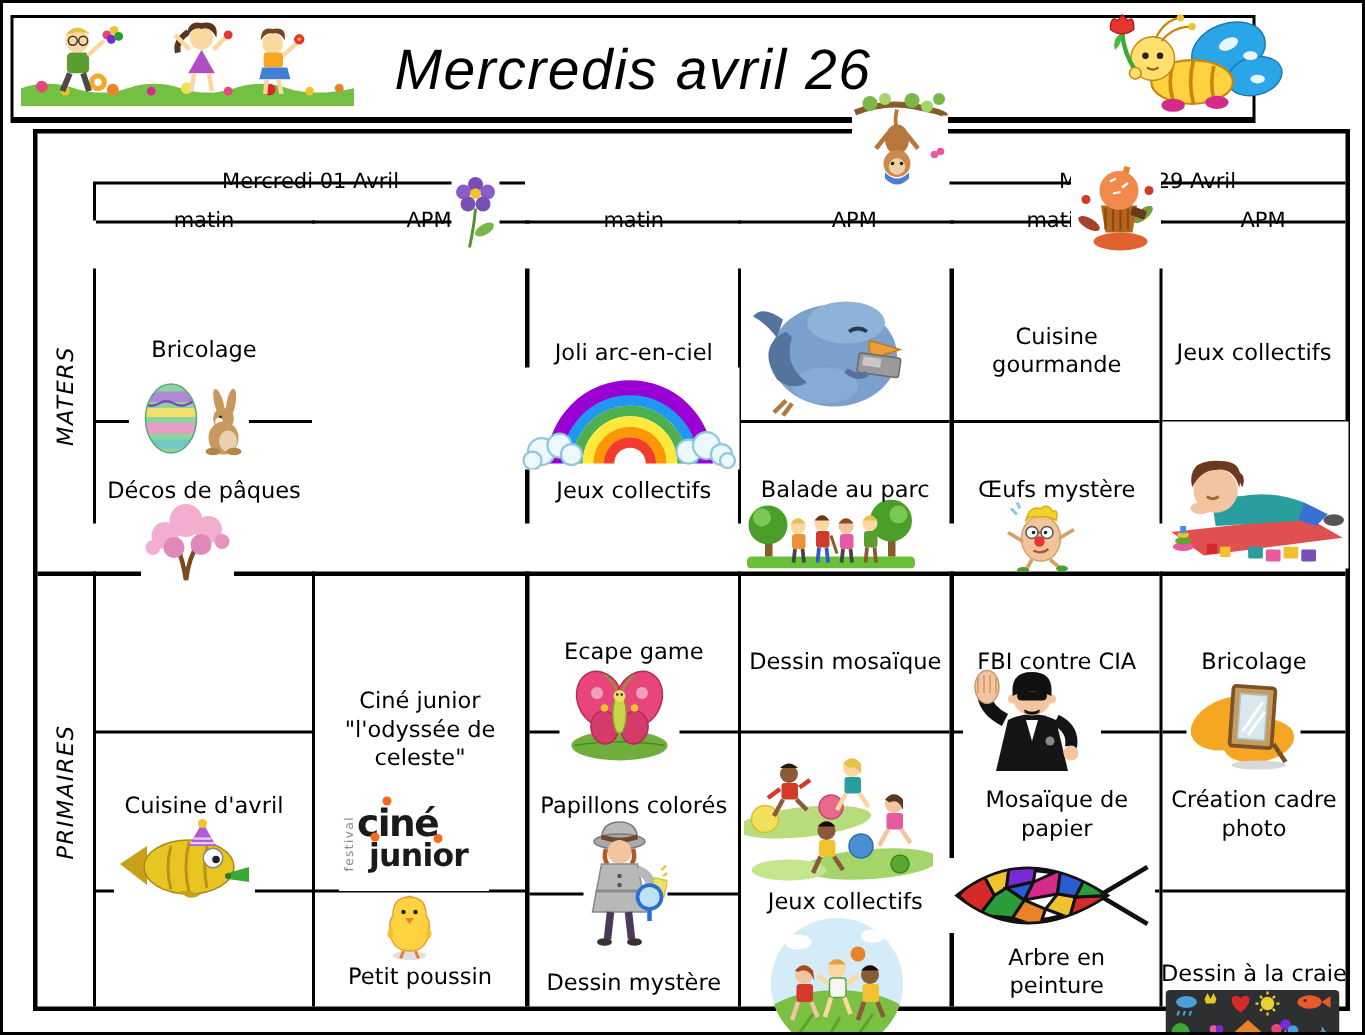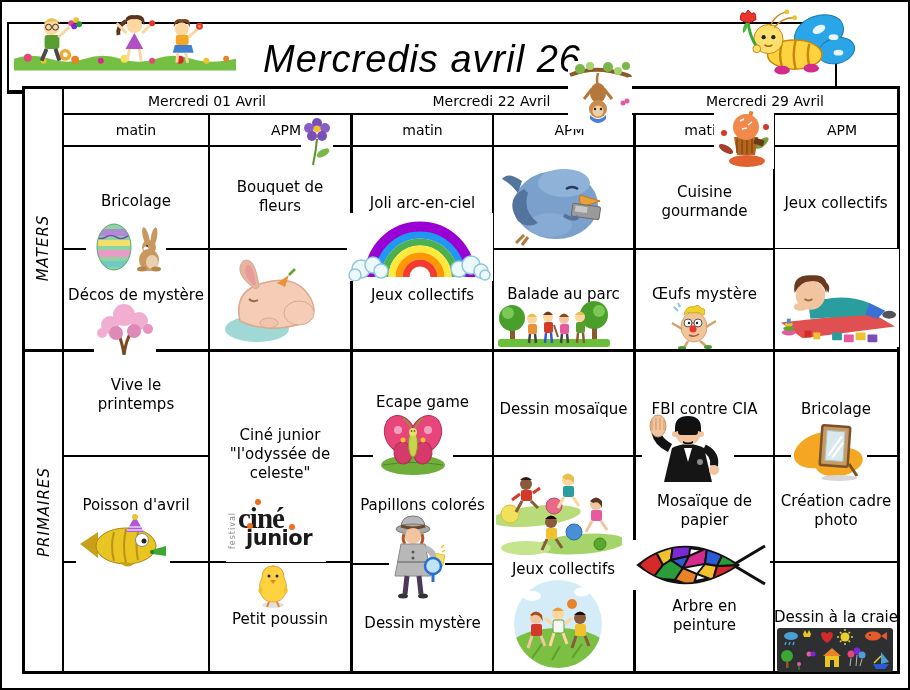--- a/index.html
+++ b/index.html
@@ -1,47 +1,47 @@
 <!DOCTYPE html>
 <html><head>
 <meta charset="utf-8">
 <style>
   html,body{margin:0;padding:0;background:#fff;}
   .page{position:relative;width:910px;height:690px;background:#fff;border:2px solid #000;
         box-sizing:border-box;font-family:"DejaVu Sans",sans-serif;color:#000;overflow:hidden;}
   
-  .hdr{position:absolute;left:5px;top:20px;width:830px;height:72px;border:2px solid #000;
+  .hdr{position:absolute;left:5px;top:8px;width:830px;height:72px;border:2px solid #000;
        border-bottom-width:4px;box-sizing:border-box;background:#fff;padding-left:33px;}
   .title{position:absolute;left:0;right:0;top:14px;text-align:center;
          font-family:"Liberation Sans",sans-serif;font-style:italic;font-size:38px;letter-spacing:1px;}
   .clip{position:absolute;}
   .clip svg{width:100%;height:100%;display:block;}
   
   .tbl{position:absolute;left:20px;top:84px;width:878px;height:588px;border:3px solid #000;
        box-sizing:border-box;display:grid;
        grid-template-columns:39px 144px 142px 142px 141px 140px 1fr;
        grid-template-rows:26px 32px 202px auto;background:#fff;}
-  .cell{position:relative;box-sizing:border-box;}
+  .cell{position:relative;box-sizing:border-box;margin-top:32px;}
   .vr{border-right:2px solid #000;} .vl{border-left:2px solid #000;padding-left:12px;} .vl3{border-left:3px solid #000;}
   .hb{border-bottom:2px solid #000;} .ht3{border-top:3px solid #000;}
   .date,.per{display:flex;align-items:center;justify-content:center;font-size:14px;}
   .glabel{display:flex;align-items:center;justify-content:center;}
   .glabel span{transform:rotate(-90deg);white-space:nowrap;font-style:italic;font-size:15px;letter-spacing:1px;}
   .dv{position:absolute;left:0;right:0;height:2px;background:#000;z-index:1;}
   .t{position:absolute;left:50%;transform:translateX(-50%);text-align:center;z-index:3;
      font-size:15px;line-height:1.28;width:134px;}
   .nw{white-space:nowrap;width:auto;}
   .w100{width:100px;} .w105{width:105px;} .w110{width:110px;} .w115{width:115px;} .w120{width:120px;} .w125{width:125px;}
   .ic{position:absolute;z-index:2;} .ic svg{width:100%;height:100%;display:block;}
   .wb{background:#fff;} .z4{z-index:4;}
   
   .cjlogo{position:absolute;z-index:2;width:100px;height:58px;color:#1a1a1a;font-weight:bold;background:#fff;}
   .cj-fest{position:absolute;left:-12px;top:22px;transform:rotate(-90deg);font-size:8px;
            font-weight:normal;color:#888;letter-spacing:1px;}
-  .cj-l1{position:absolute;left:12px;top:0;font-size:29px;letter-spacing:-1px;line-height:1;font-family:Liberation Serif, serif;}
+  .cj-l1{position:absolute;left:12px;top:0;font-size:25px;letter-spacing:-1px;line-height:1;}
   .cj-l2{position:absolute;left:20px;top:24px;font-size:21px;letter-spacing:-0.5px;line-height:1;}
   .cj-dot{position:absolute;width:6px;height:6px;border-radius:50%;background:#f26a1a;}
 </style>
 </head>
 <body>
 
 <div class="page">
 
   <div class="hdr">
     <div class="title">Mercredis avril 26</div>
@@ -170,23 +170,20 @@
       <rect x="40" y="30" width="10" height="6" rx="1" fill="#6a3a1a" transform="rotate(20 45 33)"></rect>
     </svg>
   </span>
 
   <div class="tbl">
 
     <div class="cell vr" style="grid-column:1;grid-row:1/3"></div>
     <div class="cell date hb" style="grid-column:2/4;grid-row:1">
       <span>Mercredi 01 Avril</span>
       </div>
-    <div class="cell date hb" style="grid-column:4/6;grid-row:1">
-      <span>Mercredi 22 Avril</span>
-      </div>
     <div class="cell date hb" style="grid-column:6/8;grid-row:1">
       <span>Mercredi 29 Avril</span>
       </div>
 
     <div class="cell per hb" style="grid-column:2;grid-row:2">
       <span>matin</span>
       </div>
     <div class="cell per hb vl" style="grid-column:3;grid-row:2">
       <span>APM</span>
       </div>
@@ -230,52 +227,35 @@
           <ellipse cx="68" cy="22" rx="3" ry="10" fill="#c9985f" transform="rotate(10 68 22)"></ellipse>
           <circle cx="63" cy="32" r="7" fill="#c9985f"></circle>
             <circle cx="61" cy="31" r="1" fill="#222"></circle>
           <circle cx="60" cy="34" r="2.5" fill="#fff"></circle>
           <ellipse cx="63" cy="45" rx="10" ry="11" fill="#c9985f"></ellipse>
             <ellipse cx="66" cy="47" rx="6" ry="7" fill="#e8d0b0"></ellipse>
           <ellipse cx="56" cy="54" rx="5" ry="2.5" fill="#b5854a"></ellipse>
             <ellipse cx="70" cy="54" rx="5" ry="2.5" fill="#b5854a"></ellipse>
         </svg>
       </span>
-      <span class="t nw" style="top:139px">Décos de mystère</span>
+      <span class="t nw" style="top:139px">Décos de pâques</span>
       <span class="ic wb z4" style="left:30px;top:156px;width:62px;height:52px">
         <svg viewBox="0 0 62 52">
           <path d="M30 52 Q28 38 24 30 M30 52 Q32 36 38 28 M27 36 L18 28 M35 32 L46 24" stroke="#7a4a20" stroke-width="3" fill="none"></path>
           <circle cx="16" cy="22" r="9" fill="#f2aed0"></circle>
             <circle cx="30" cy="12" r="11" fill="#f2aed0"></circle>
           <circle cx="45" cy="18" r="9" fill="#f2aed0"></circle>
             <circle cx="22" cy="30" r="7" fill="#e088b8"></circle>
           <circle cx="40" cy="28" r="7" fill="#e088b8"></circle>
             <circle cx="8" cy="30" r="5" fill="#f2aed0"></circle>
           <circle cx="54" cy="26" r="5" fill="#e894c0"></circle>
         </svg>
       </span>
     </div>
 
-    <div class="cell vl" style="grid-column:3;grid-row:3">
-      <i class="dv" style="top:101px"></i>
-      <span class="t w110" style="top:31px">Bouquet de fleurs</span>
-      <span class="ic wb" style="left:5px;top:106px;width:120px;height:93px">
-        <svg viewBox="0 0 120 93">
-          <ellipse cx="42" cy="76" rx="32" ry="13" fill="#9fd8d4"></ellipse>
-          <path d="M25 68 Q18 38 48 30 Q82 20 96 46 Q106 66 82 72 Q50 80 25 68Z" fill="#f5cdb6" stroke="#d9a88e" stroke-width="1.5"></path>
-          <ellipse cx="84" cy="60" rx="15" ry="12" fill="#f5cdb6" stroke="#d9a88e"></ellipse>
-          <path d="M40 36 Q18 20 28 8 Q40 2 44 34Z" fill="#e8b4a0" stroke="#d9a88e"></path>
-          <path d="M38 32 Q26 20 32 12 Q38 10 41 32Z" fill="#e89a9a"></path>
-          <path d="M34 46 Q38 50 43 47" stroke="#9a6a4a" stroke-width="2" fill="none"></path>
-          <path d="M62 30 L74 22 L70 34Z" fill="#e8923a"></path>
-            <path d="M74 22 L80 16" stroke="#5aa832" stroke-width="2.5"></path>
-          <ellipse cx="54" cy="70" rx="9" ry="5" fill="#f2c4ad" stroke="#d9a88e"></ellipse>
-        </svg>
-      </span>
-    </div>
 
     <div class="cell vl3" style="grid-column:4;grid-row:3">
       <i class="dv" style="top:101px"></i>
       <span class="t nw" style="top:47px">Joli arc-en-ciel</span>
       <span class="ic wb" style="left:-6px;top:66px;width:146px;height:68px">
         <svg viewBox="0 0 146 68">
           <path d="M23 64 A50 50 0 0 1 123 64" stroke="#9a00d4" stroke-width="11" fill="none"></path>
           <path d="M31 64 A42 42 0 0 1 115 64" stroke="#2196f3" stroke-width="7" fill="none"></path>
           <path d="M38 64 A35 35 0 0 1 108 64" stroke="#4caf50" stroke-width="7" fill="none"></path>
           <path d="M45 64 A28 28 0 0 1 101 64" stroke="#ffe93b" stroke-width="7" fill="none"></path>
@@ -405,22 +385,21 @@
       </span>
     </div>
 
     <div class="cell glabel vr ht3" style="grid-column:1;grid-row:4">
       <span>PRIMAIRES</span>
       </div>
 
     <div class="cell ht3" style="grid-column:2;grid-row:4">
       <i class="dv" style="top:103px"></i>
         <i class="dv" style="top:209px"></i>
-      <span class="t w105" style="top:24px">Vive le printemps</span>
-      <span class="t nw" style="top:144px">Poisson d'avril</span>
+      <span class="t nw" style="top:144px">Cuisine d'avril</span>
       <span class="ic wb" style="left:12px;top:162px;width:94px;height:58px">
         <svg viewBox="0 0 94 58">
           <path d="M4 30 L22 18 L22 44Z" fill="#c8a01a"></path>
           <ellipse cx="50" cy="32" rx="30" ry="18" fill="#e8c520" stroke="#a8881a"></ellipse>
           <path d="M38 18 Q34 32 38 47 M50 15 Q46 32 50 49 M62 18 Q59 32 62 46" stroke="#b8941a" stroke-width="2" fill="none"></path>
           <circle cx="66" cy="26" r="6.5" fill="#fff" stroke="#888"></circle>
             <circle cx="68" cy="27" r="2.5" fill="#222"></circle>
           <path d="M50 18 L59 2 L68 18Z" fill="#b05ad4"></path>
             <path d="M53 13 L65 13 M51 16 L67 16" stroke="#e8d0f2" stroke-width="1.5"></path>
           <circle cx="59" cy="3" r="3" fill="#f2c12e"></circle>

